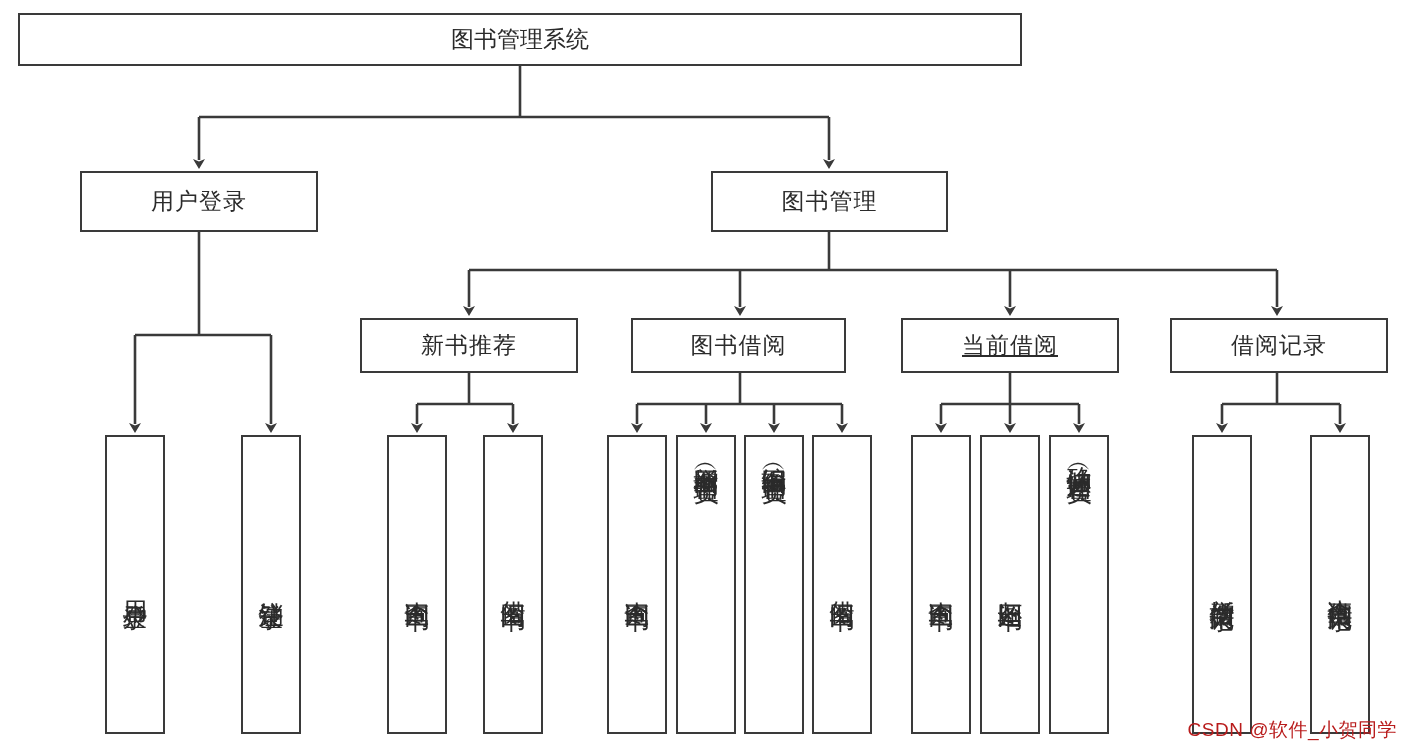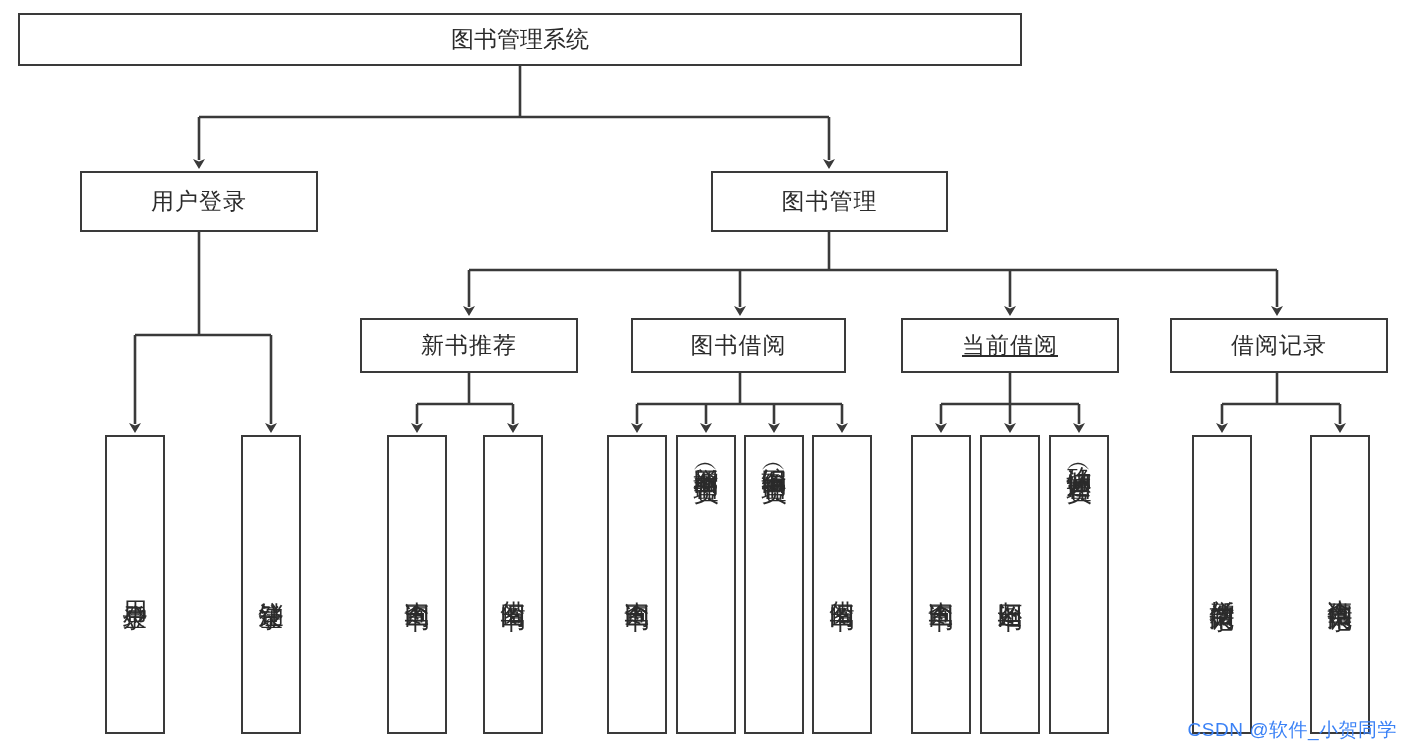--- a/index.html
+++ b/index.html
@@ -52,21 +52,21 @@
     display:flex;
     align-items:center;
     justify-content:center;
   }
   .leafwrap.top{align-items:flex-start;}
   #watermark{
     position:absolute;
     right:8px;
     bottom:4px;
     font-size:19px;
-    color:#3b82f6;
+    color:#b91c1c;
     letter-spacing:0.5px;
     white-space:nowrap;
     z-index:5;
   }
 </style>
 </head>
 <body>
 
 <div id="diagram">
 

